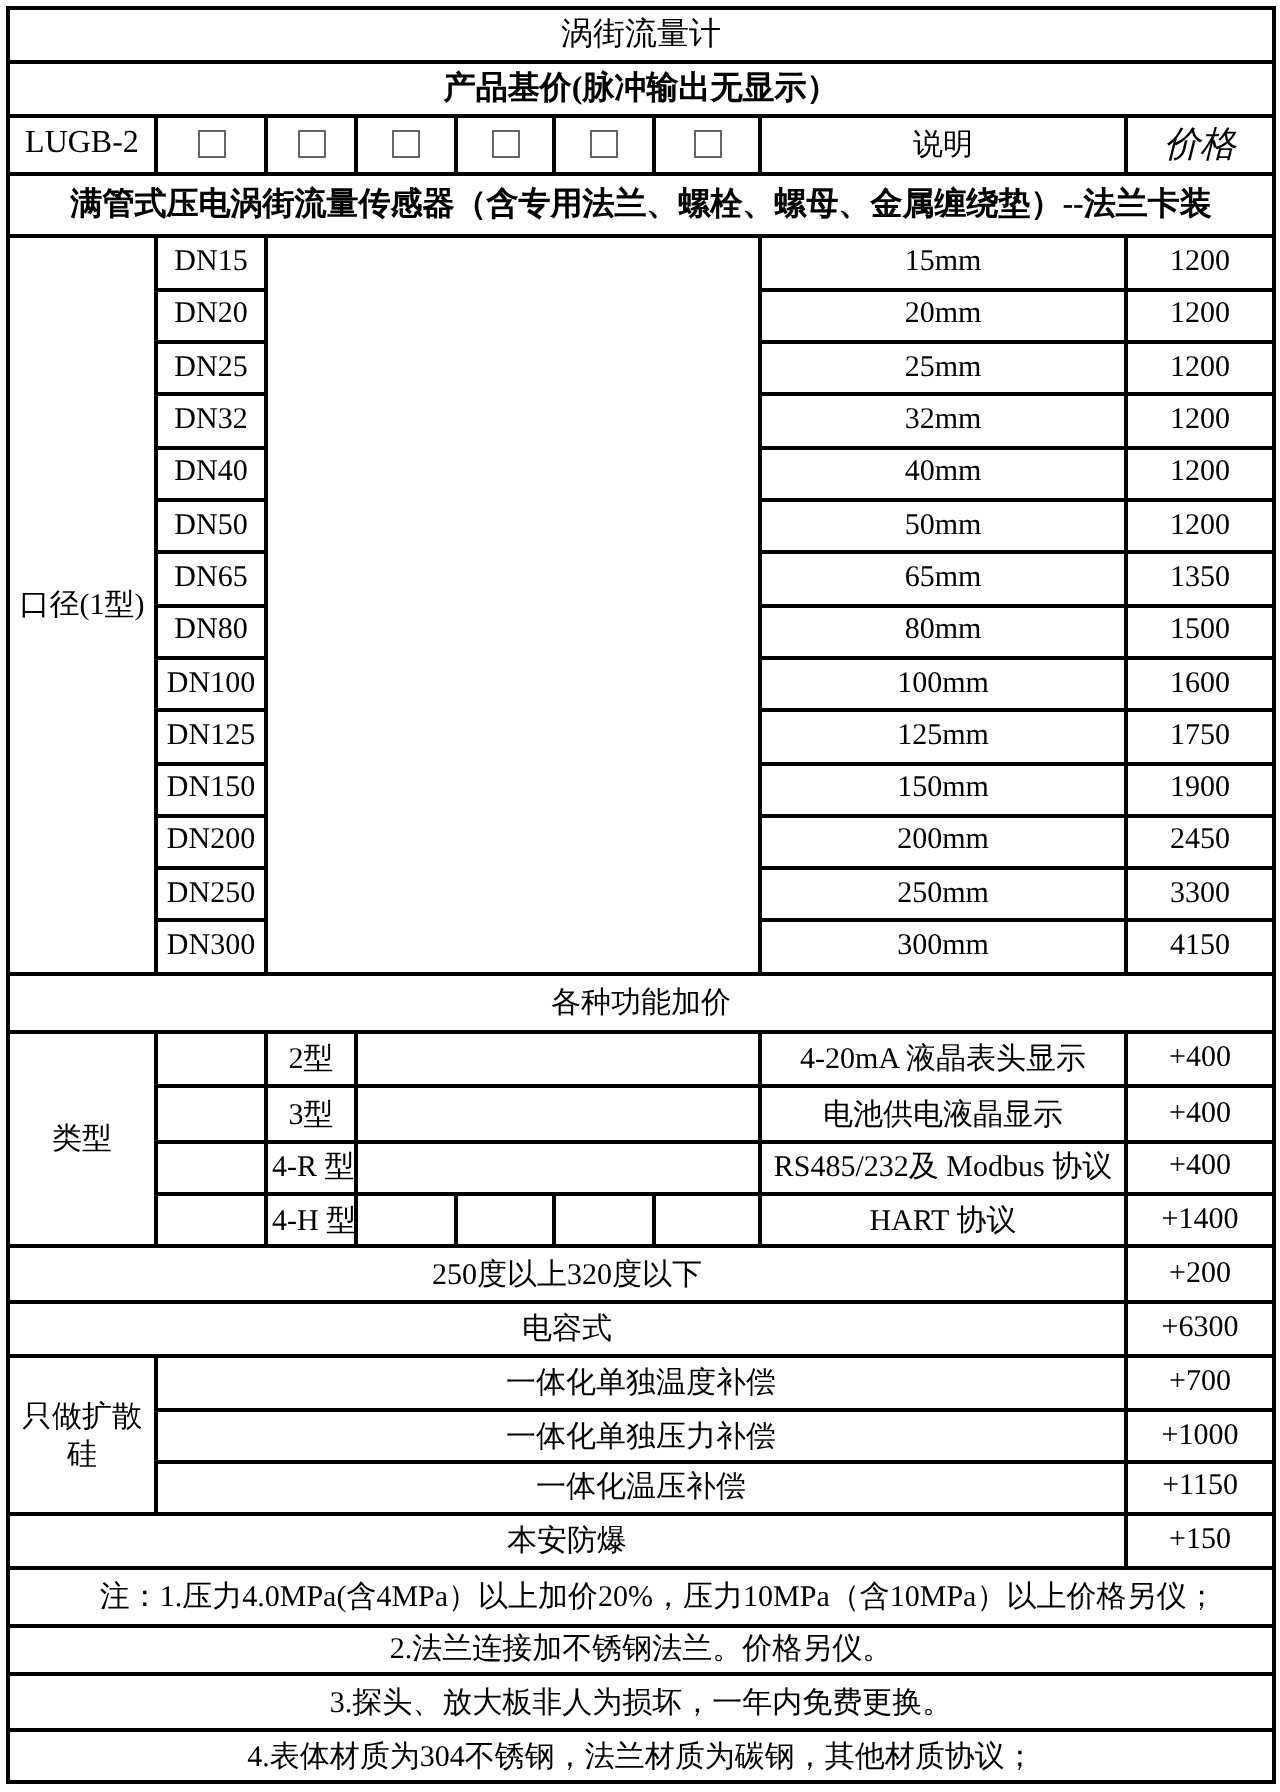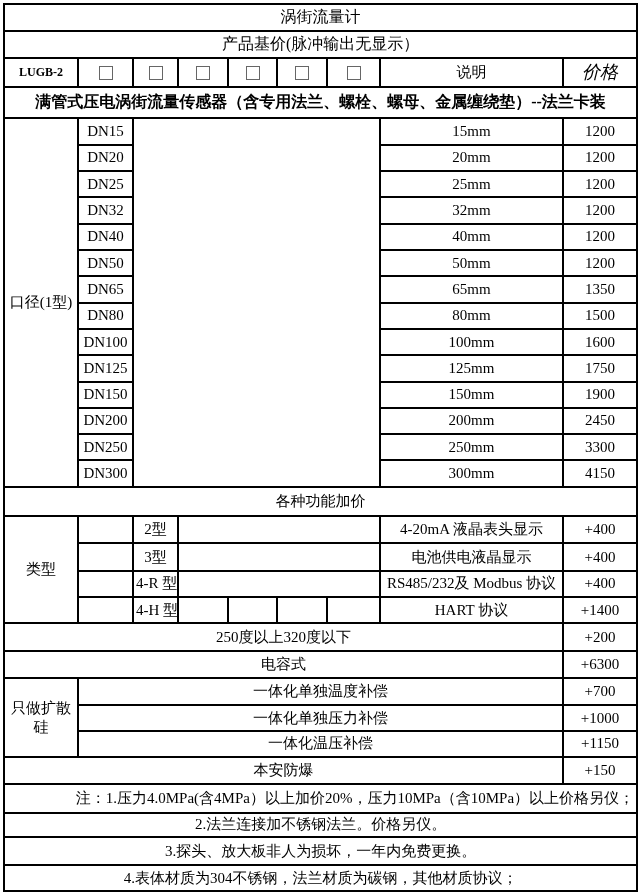--- a/index.html
+++ b/index.html
@@ -23,26 +23,26 @@
     vertical-align: middle;
     font-family: "Liberation Serif", "DejaVu Serif", serif;
     font-size: 15px;
     color: #000000;
     padding: 0 2px;
     overflow: hidden;
     white-space: nowrap;
   }
   td.wrap { white-space: normal; }
   td.title-cell    { font-size: 16px; }
-  td.subtitle-cell { font-size: 16px; }
-  td.model-cell    { font-size: 12px; font-weight: bold; }
+  td.subtitle-cell { font-size: 16px; font-weight: bold; }
+  td.model-cell    { font-size: 16px; }
   td.price-head    { font-size: 18px; font-style: italic; }
   td.sensor-cell   { font-size: 16px; font-weight: bold; }
   td.note-cell     { font-size: 15px; }
-  td.note-left     { text-align: right; padding-left: 19px; }
+  td.note-left     { text-align: center; padding-left: 19px; }
   .cb {
     display: inline-block;
     width: 12px;
     height: 12px;
     border: 1px solid #666666;
     background: #ffffff;
     vertical-align: middle;
   }
 </style>
 </head>

